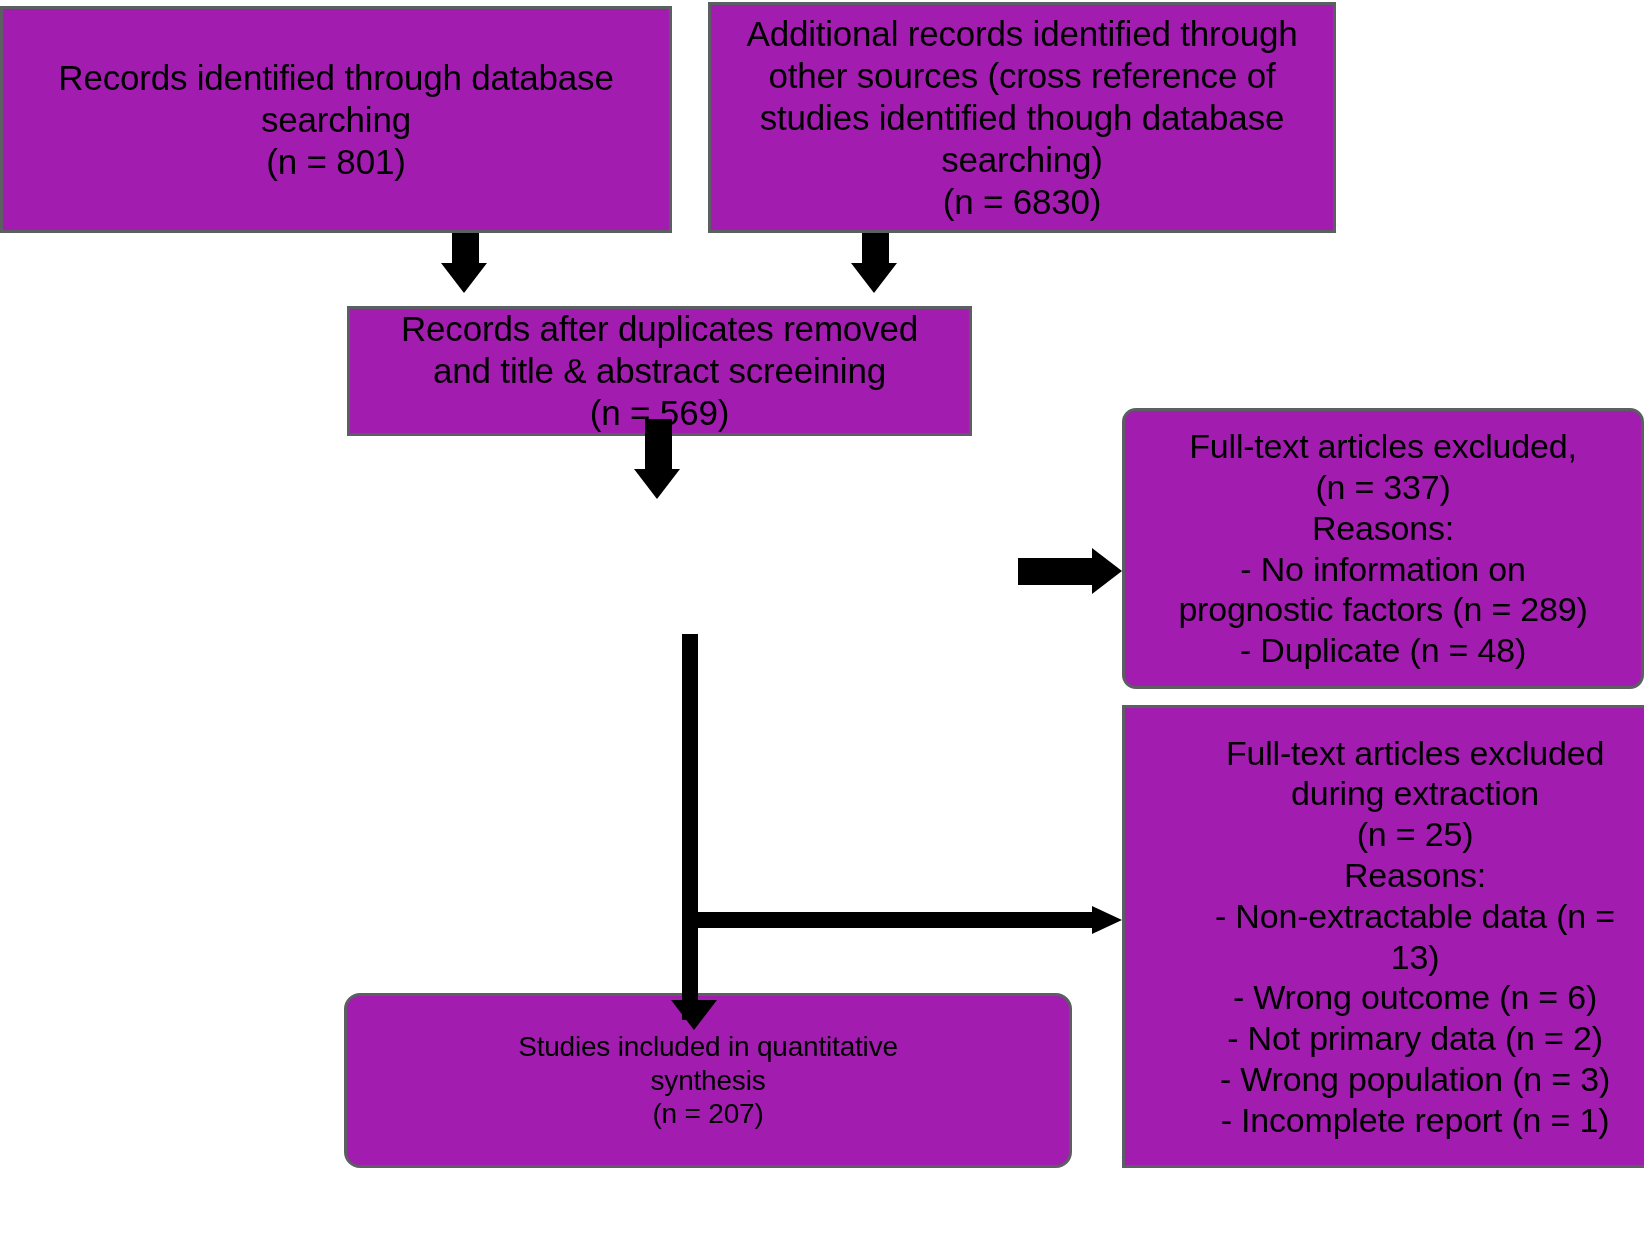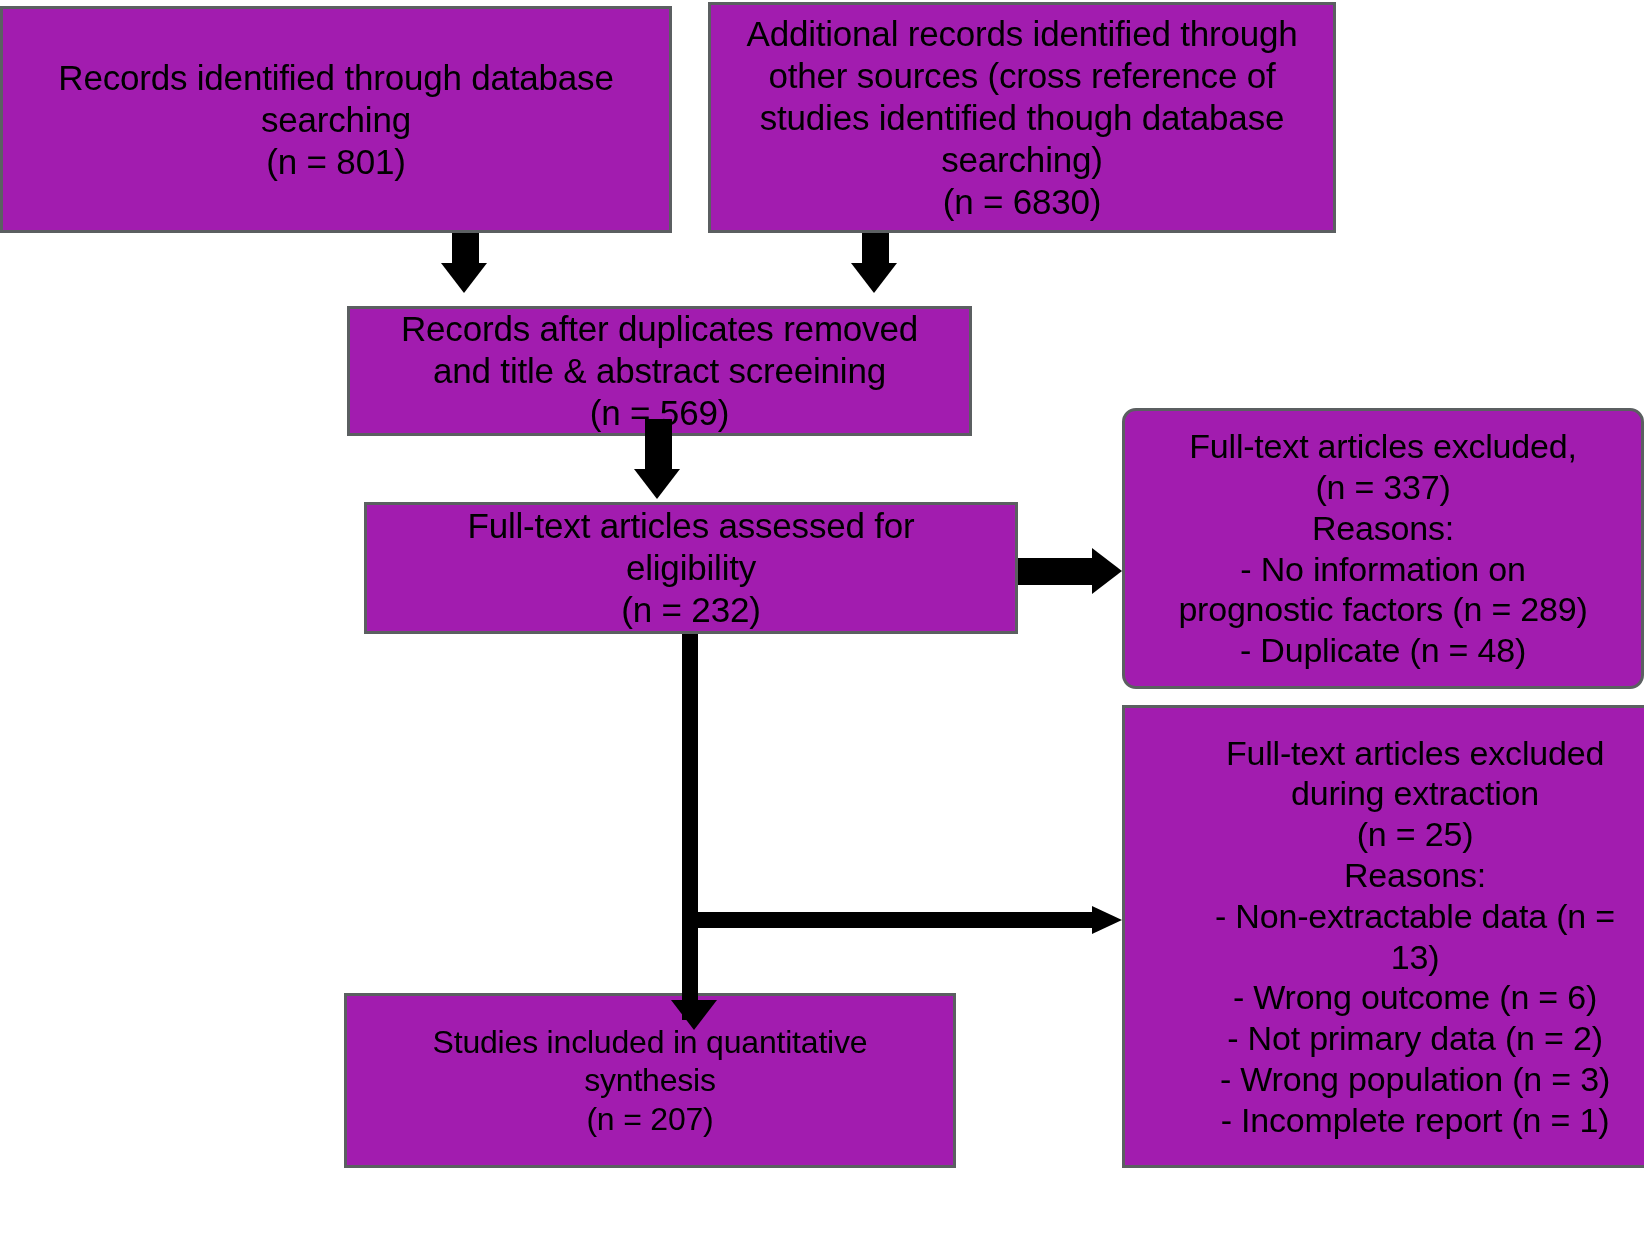--- a/index.html
+++ b/index.html
@@ -37,21 +37,21 @@
     box-sizing: border-box;
   }
 
   
   #box-db-search      { left:0px;    top:6px;    width:672px;  height:227px; font-size:35px; }
   #box-other-sources  { left:708px;  top:2px;    width:628px;  height:231px; font-size:35px; }
   #box-after-dupes    { left:347px;  top:289px;  width:625px;  height:130px; font-size:35px;margin-top:17px; }
   #box-fulltext-elig  { left:364px;  top:502px;  width:654px;  height:132px; font-size:35px; }
   #box-excluded-1     { left:1122px; top:408px;  width:522px;  height:281px; font-size:34px;border-radius:14px; }
   #box-excluded-2     { left:1122px; top:705px;  width:586px;  height:463px; font-size:34px; }
-  #box-included       { left:344px;  top:993px;  width:612px;  height:175px; font-size:32px; }
+  #box-included       { left:344px;  top:993px;  width:728px;  height:175px; font-size:28px;border-radius:16px; }
 
   
   .line {
     position: absolute;
     background: #000000;
   }
   .arrow-down {
     position: absolute;
     width: 0; height: 0;
     border-left: 23px solid transparent;
@@ -103,25 +103,20 @@
 searching)
 (n = 6830)</span>
   </div>
 
   <div class="box" id="box-after-dupes">
     <span class="txt">Records after duplicates removed
 and title &amp; abstract screeining
 (n = 569)</span>
   </div>
 
-  <div class="box" id="box-fulltext-elig">
-    <span class="txt">Full-text articles assessed for
-eligibility
-(n =  232)</span>
-  </div>
 
   <div class="box" id="box-excluded-1">
     <span class="txt">Full-text articles excluded,
 (n = 337)
 Reasons:
 - No information on
 prognostic factors (n = 289)
 - Duplicate (n = 48)</span>
   </div>
 

